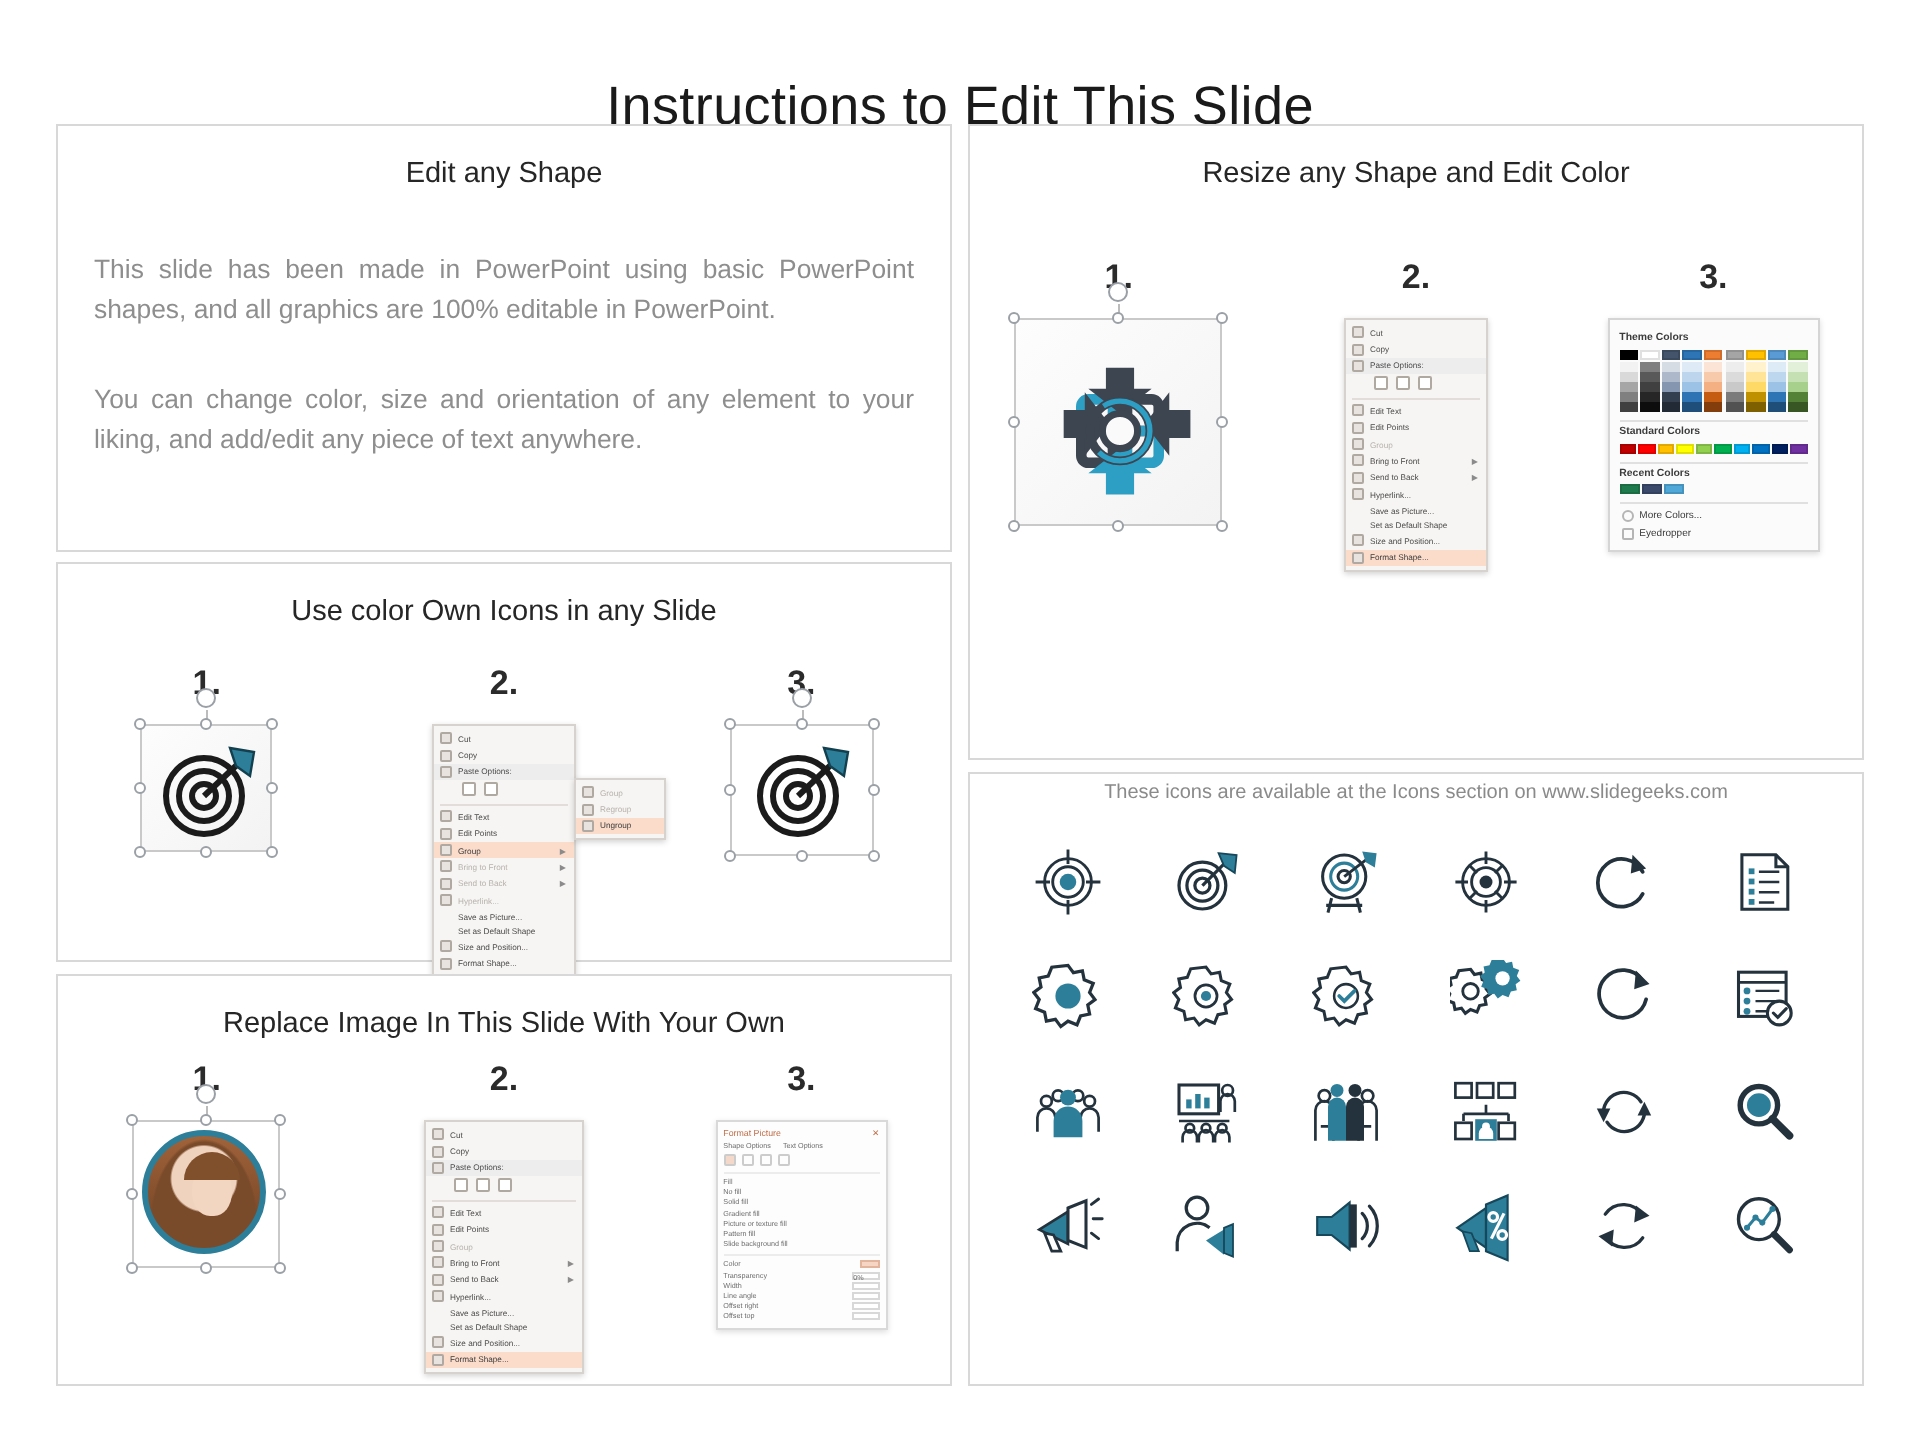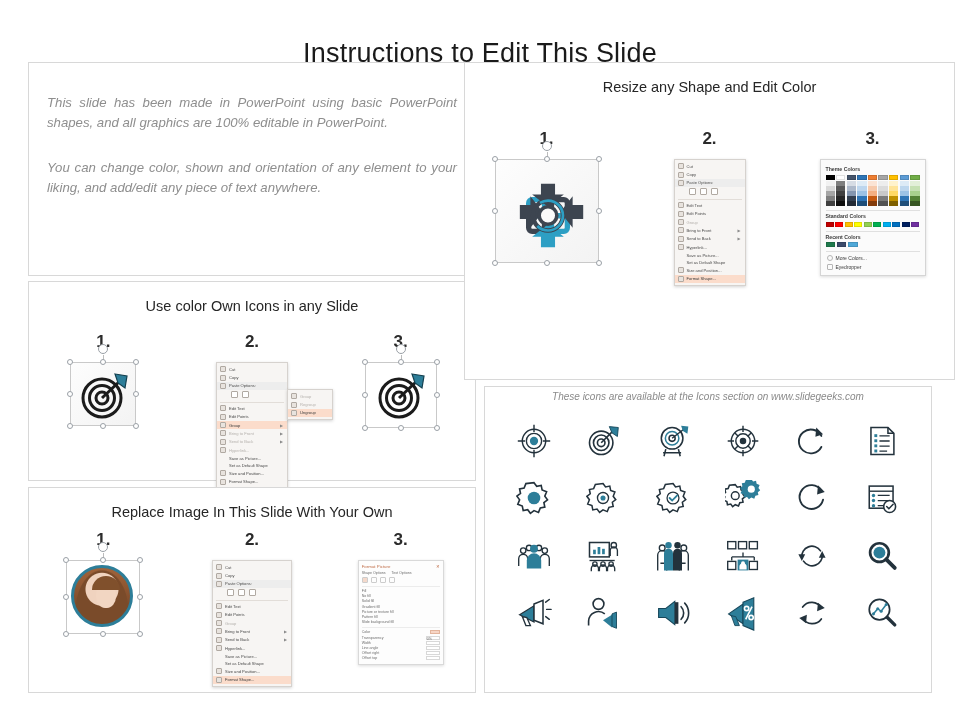--- a/index.html
+++ b/index.html
@@ -25,40 +25,38 @@
   .panel {
     position: absolute;
     border: 1px solid #d8d8d8;
     background: #fff;
   }
   
   #panel-edit-shape   { left: 28px;  top: 62px;  width: 448px; height: 214px; }
   #panel-own-icons    { left: 28px;  top: 281px; width: 448px; height: 200px; }
   #panel-replace-img  { left: 28px;  top: 487px; width: 448px; height: 206px; }
   
-  #panel-resize-shape { left: 464px; top: 62px;  width: 491px; height: 318px; }
+  #panel-resize-shape { left: 484px; top: 62px;  width: 448px; height: 318px; }
   #panel-icons-lib    { left: 484px; top: 386px; width: 448px; height: 307px; }
 
   .panel-title {
     text-align: center;
     font-size: 14.5px;
     color: #262626;
     margin-top: 16px;
   }
   .panel-title.big { font-size: 16px; margin-top: 12px; }
   .panel-subtitle {
     text-align: center;
     font-size: 10px;
-    font-style: italic;
     color: #8a8a8a;
     margin-top: 4px;
   }
 
   .body-para {
-    font-style: italic;
     color: #8e8e8e;
     font-size: 13.2px;
     line-height: 1.55;
     text-align: justify;
     padding: 0 18px;
   }
   #para-1 { margin-top: 30px; }
   #para-2 { margin-top: 24px; }
 
   .replace-note {
@@ -201,22 +199,23 @@
   }
 </style>
 </head>
 <body>
 
 <div class="slide">
 
   <div class="slide-title">Instructions to Edit This Slide</div>
 
   <div class="panel" id="panel-edit-shape">
+    <div class="panel-title">Edit any Shape</div>
     <div class="body-para" id="para-1">This slide has been made in PowerPoint using basic PowerPoint shapes, and all graphics are 100% editable in PowerPoint.</div>
-    <div class="body-para" id="para-2">You can change color, shown and orientation of any element to your liking, and add/edit any piece of text anywhere.</div>
+    <div class="body-para" id="para-2">You can change color, size and orientation of any element to your liking, and add/edit any piece of text anywhere.</div>
   </div>
 
   <div class="panel" id="panel-own-icons">
     <div class="panel-title">Use color Own Icons in any Slide</div>
     <div class="steps" style="margin-top:18px">
 
       <div class="step">
         <div class="step-num">1.</div>
         <div class="step-art">
           <div class="sel" style="width:66px;height:64px;padding:6px">

